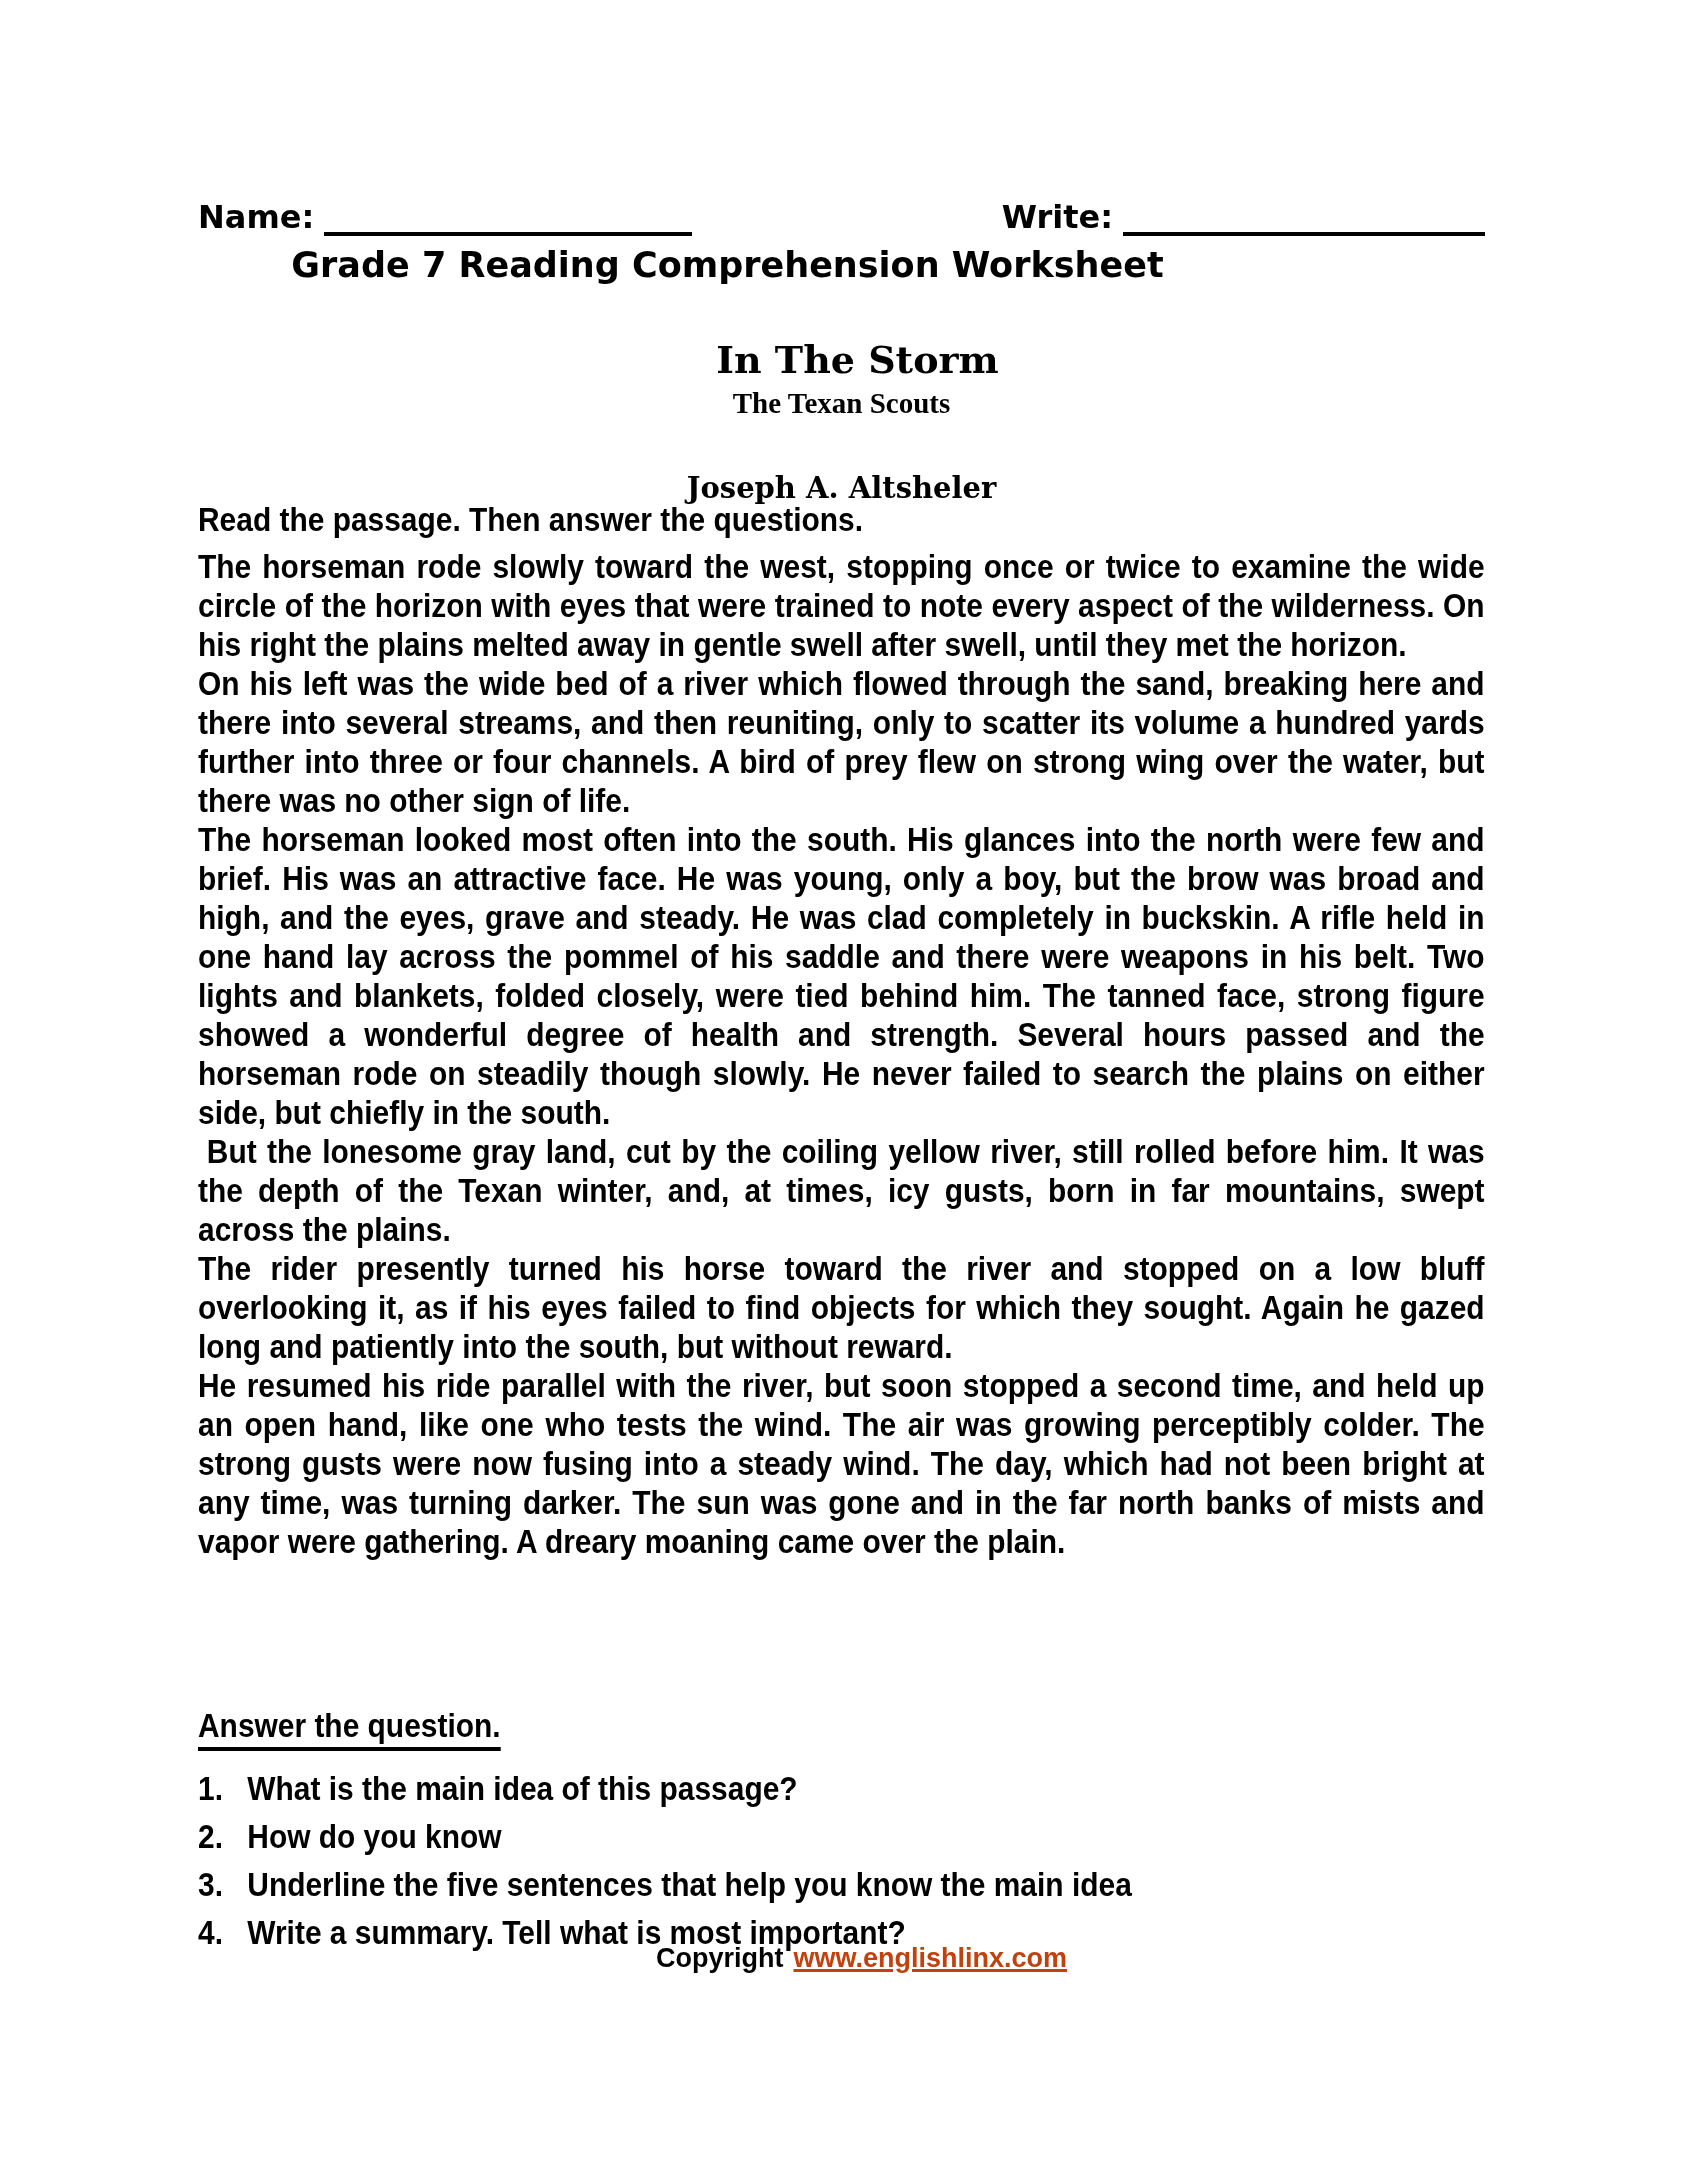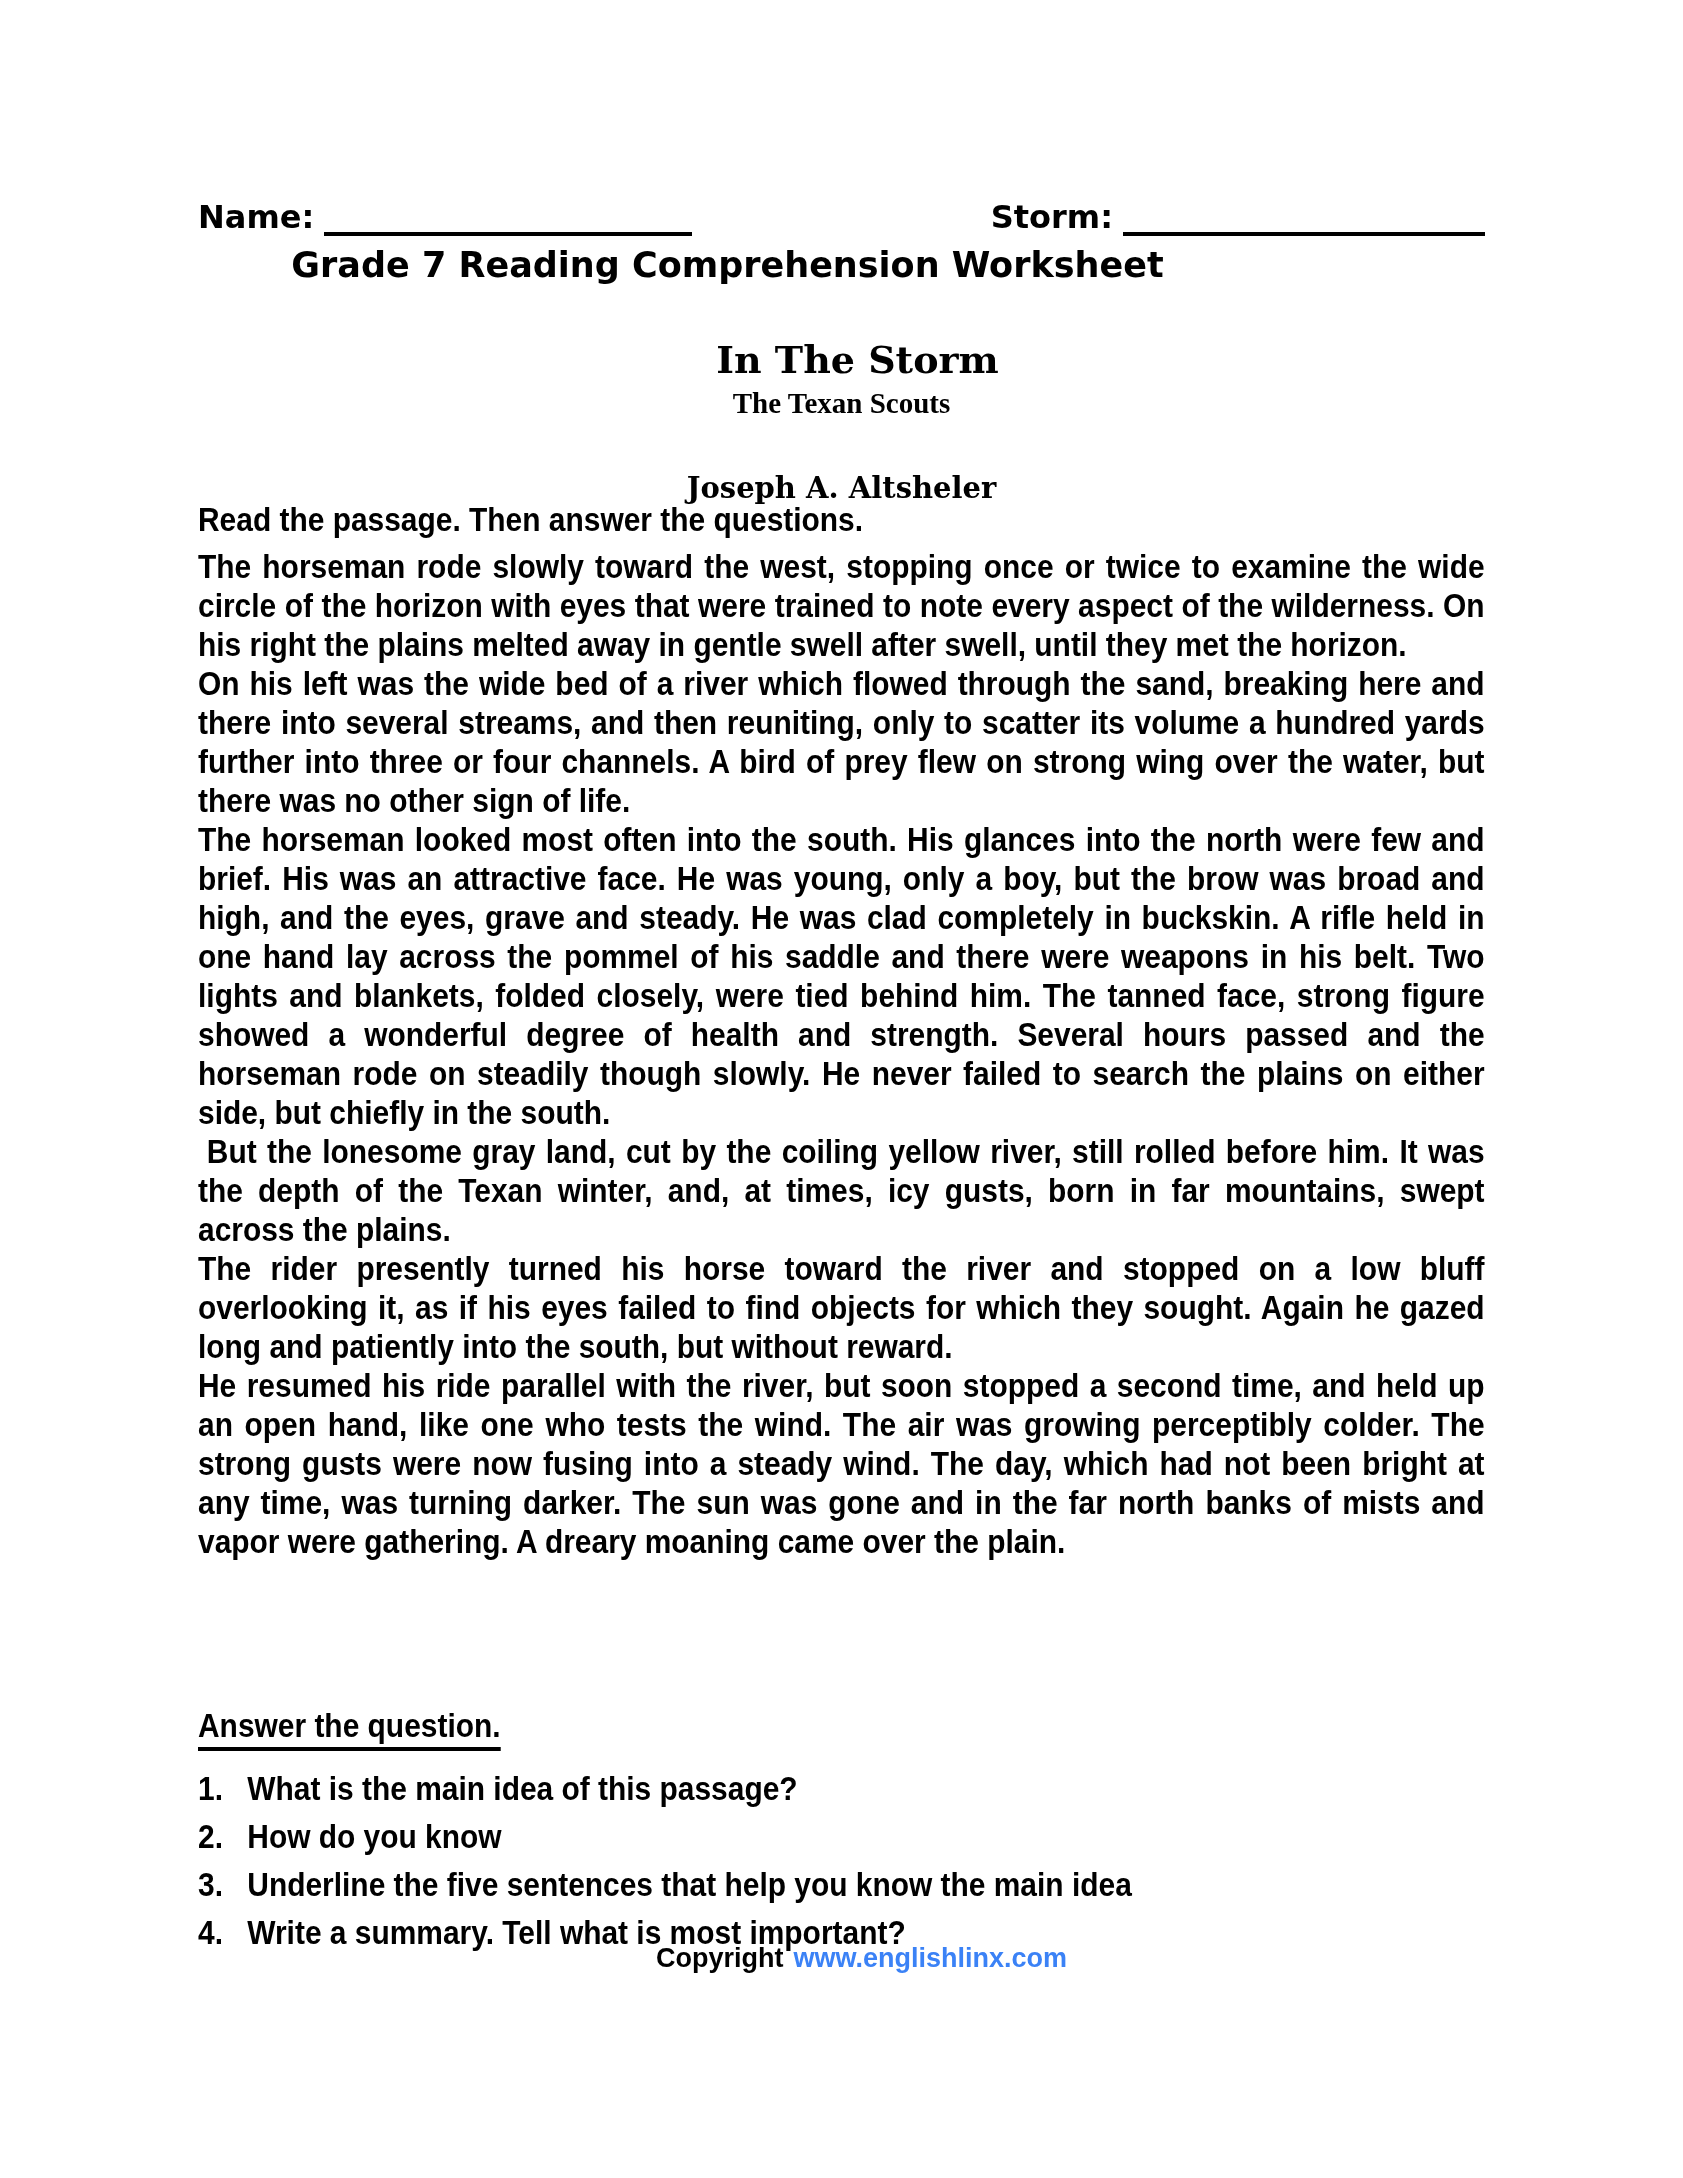--- a/index.html
+++ b/index.html
@@ -115,37 +115,38 @@
   .footer{
     position:absolute;
     top:1943px; left:0; width:1723px;
     text-align:center;
     font-family:"Liberation Sans",sans-serif;
     font-weight:bold;
     font-size:27px;
   }
   .copyright-prefix{margin-right:10px;}
   .footer-link{
-    color:#3b82f6;
+    color:#c2410c;
+    text-decoration:underline;
     text-decoration-thickness:3px;
     cursor:pointer;
   }
 </style>
 </head>
 <body>
 
 <div class="page">
 
   <div class="name-date-row">
     <div class="field-group">
       <span>Name:</span>
       <span class="blank-line blank-name"></span>
     </div>
     <div class="field-group">
-      <span>Storm:</span>
+      <span>Write:</span>
       <span class="blank-line blank-date"></span>
     </div>
   </div>
 
   <div class="grade-title">Grade 7 Reading Comprehension Worksheet</div>
 
   <div class="storm-title">In The Storm</div>
   <div class="storm-subtitle">The Texan Scouts</div>
   <div class="storm-author">Joseph A. Altsheler</div>
 

